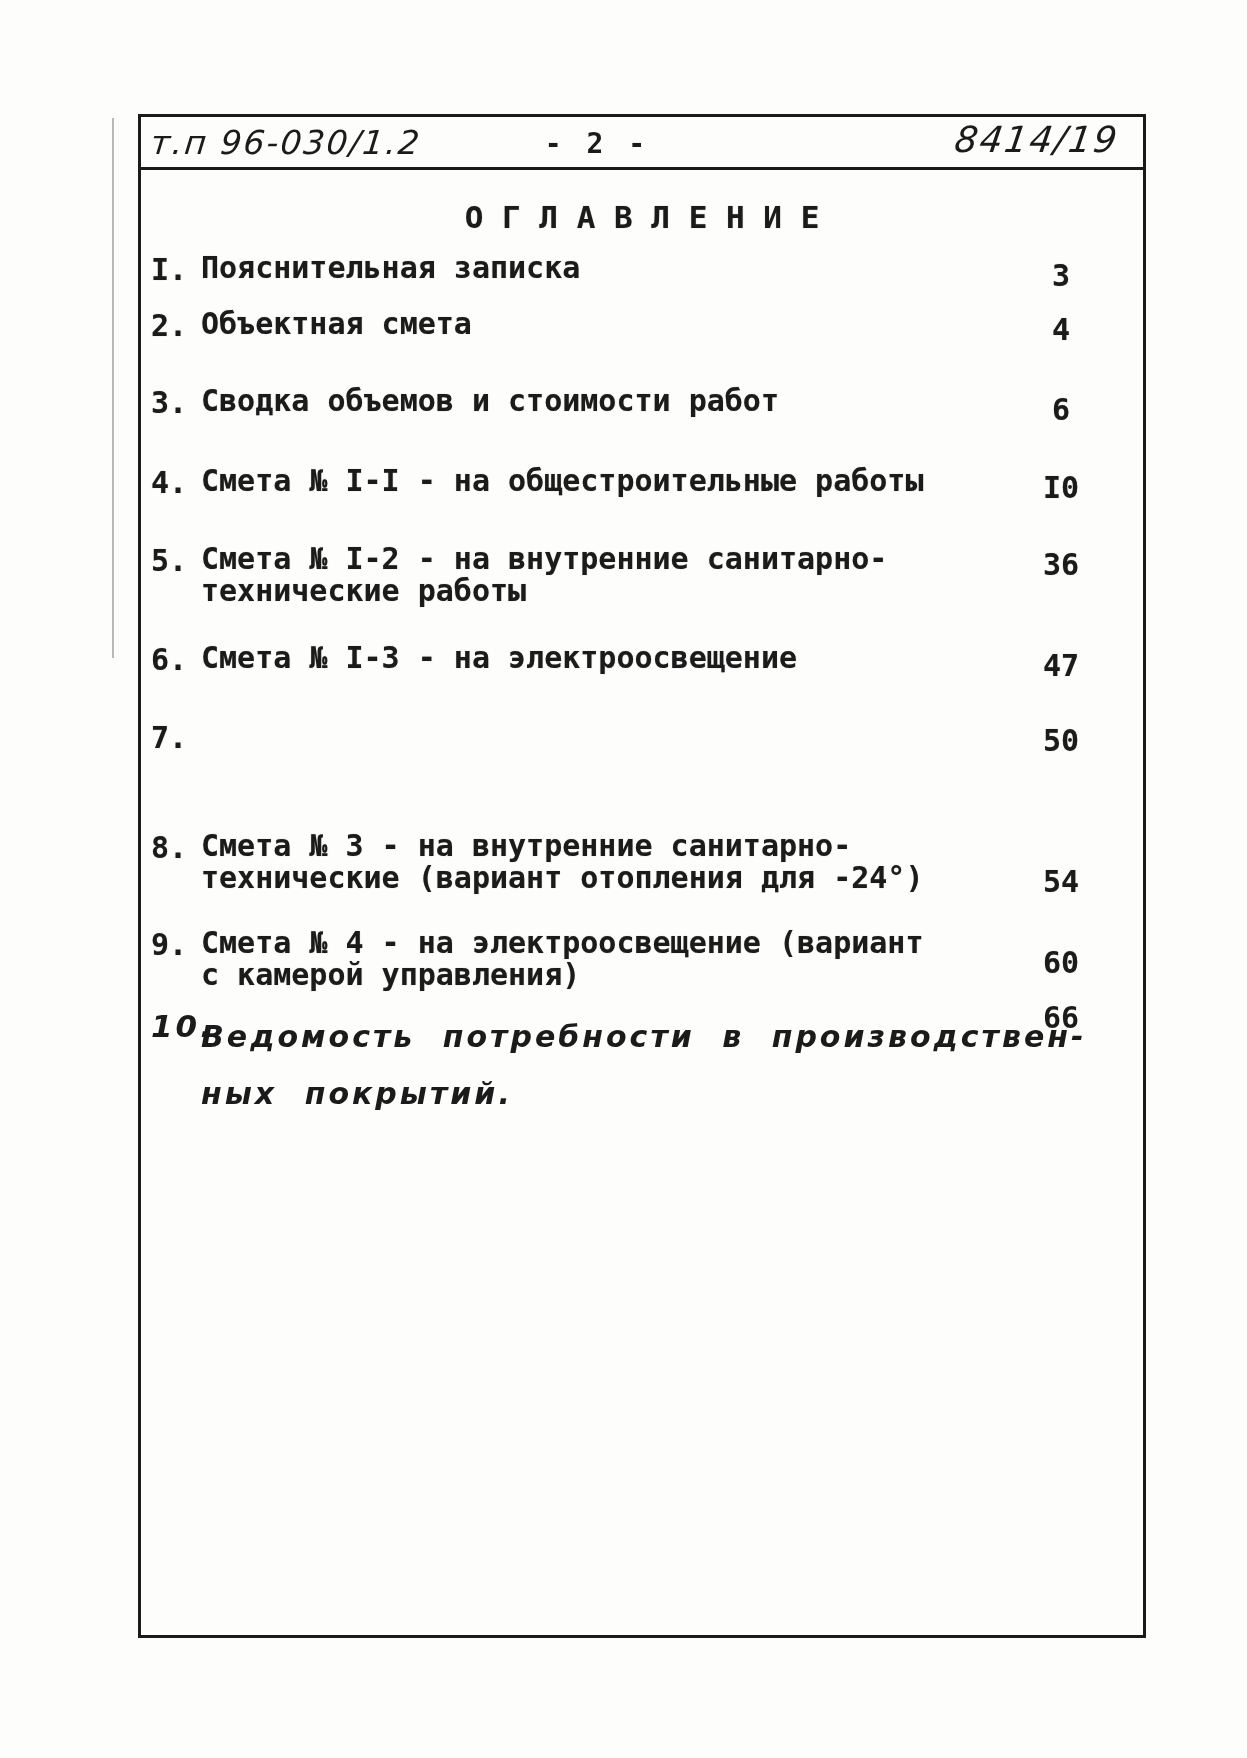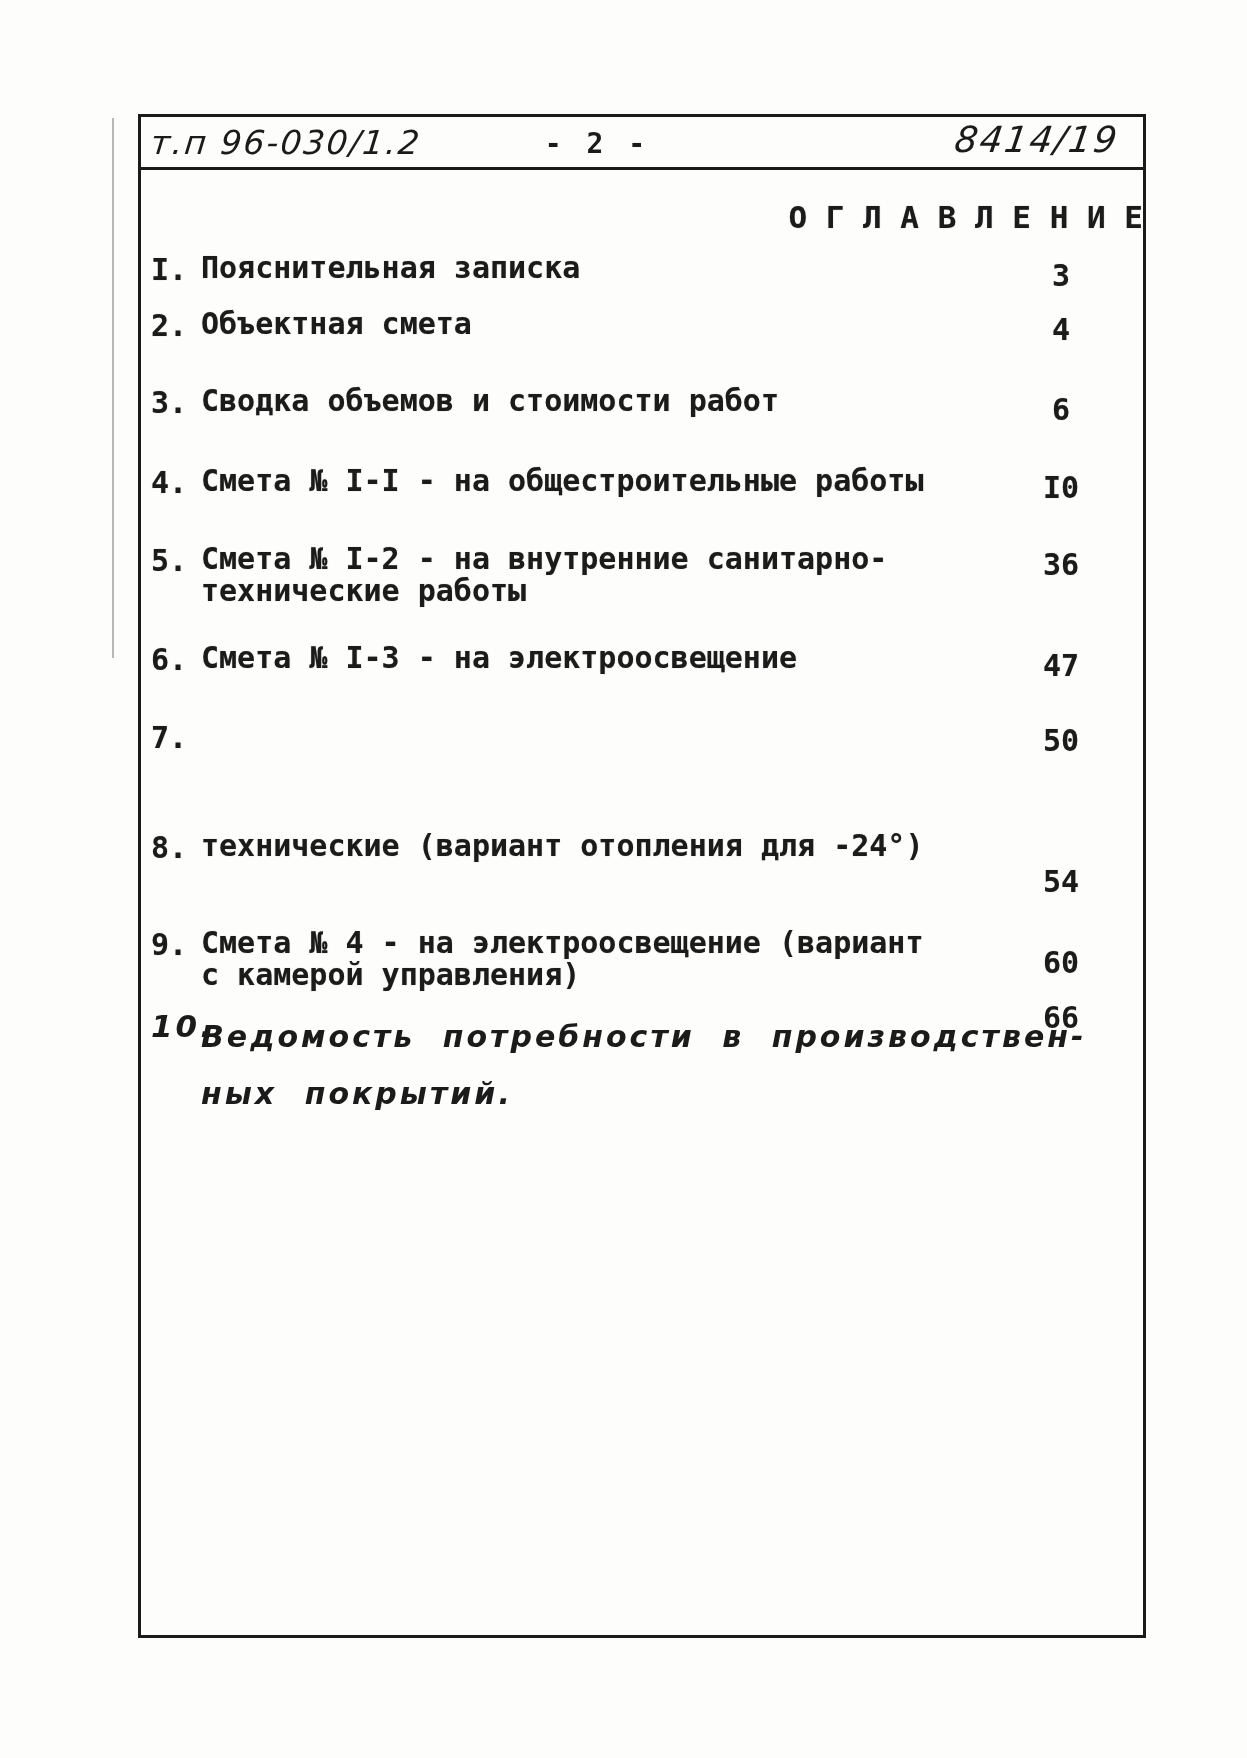--- a/index.html
+++ b/index.html
@@ -76,21 +76,21 @@
     font-size: 36px;
     letter-spacing: 2px;
     transform: skewX(-8deg);
     white-space: nowrap;
   }
   .toc-title {
     position: absolute;
     top: 82px;
     left: 0;
     right: 0;
-    text-align: right;
+    text-align: center;
     font-size: 31px;
     font-weight: bold;
     white-space: nowrap;
     text-shadow: 0 0 1px rgba(20,20,20,0.45);
   }
   .toc-rows {
     position: absolute;
     inset: 0;
   }
   .toc-row {
@@ -210,20 +210,21 @@
         </div>
         <div class="toc-row" style="top: 603px;">
           <span class="toc-num">7.</span>
           <span class="toc-text">
           </span>
           <span class="toc-page" style="top: 3px;">50</span>
         </div>
         <div class="toc-row" style="top: 713px;">
           <span class="toc-num">8.</span>
           <span class="toc-text">
+            <span class="toc-line">Смета № 3  -  на внутренние санитарно-</span>
             <span class="toc-line">технические (вариант отопления для  -24°)</span>
           </span>
           <span class="toc-page" style="top: 34px;">54</span>
         </div>
         <div class="toc-row" style="top: 810px;">
           <span class="toc-num">9.</span>
           <span class="toc-text">
             <span class="toc-line">Смета № 4  - на электроосвещение (вариант</span>
             <span class="toc-line">с камерой управления)</span>
           </span>

